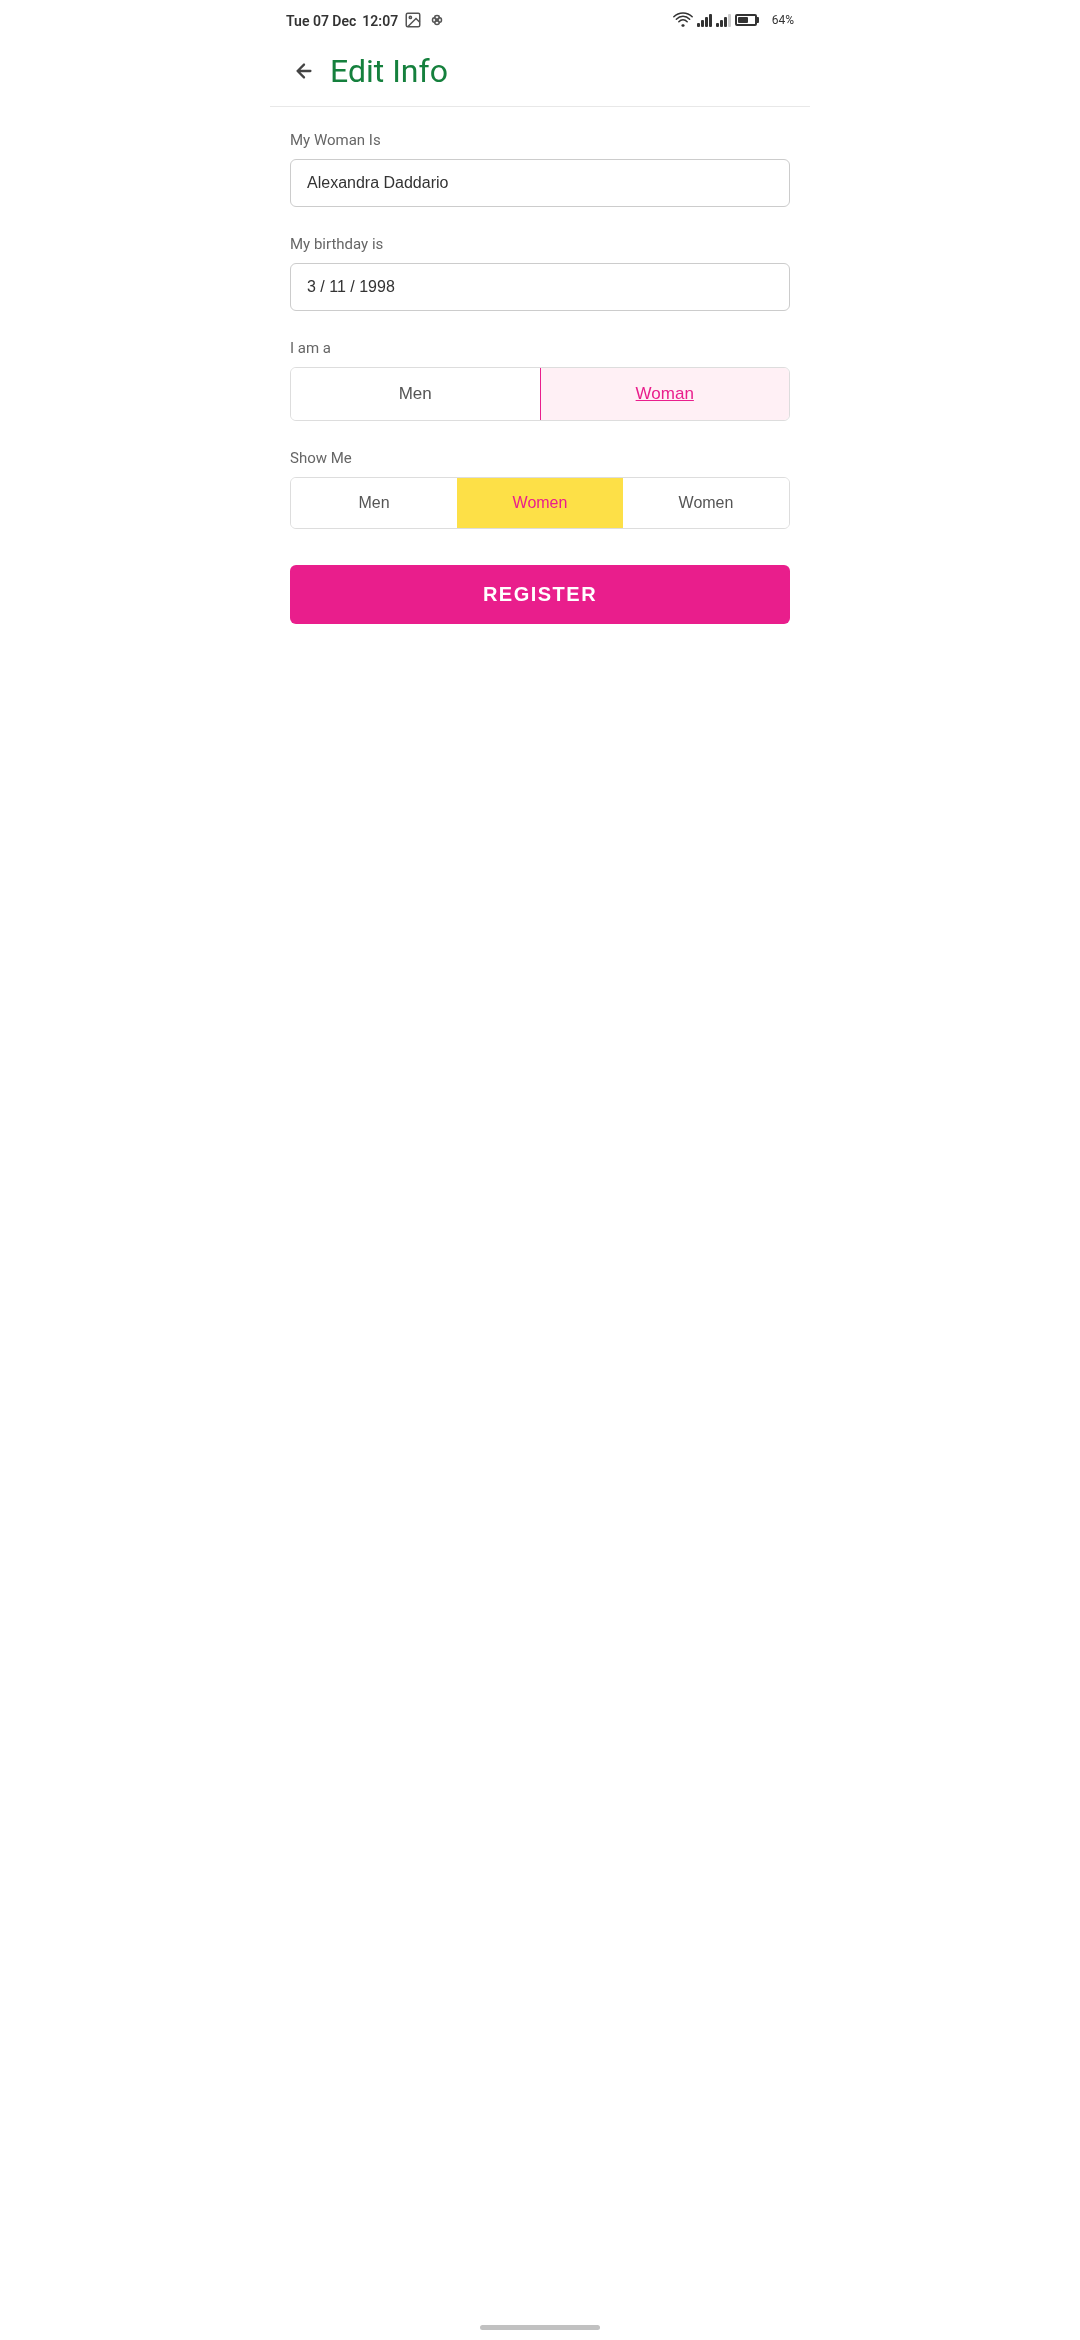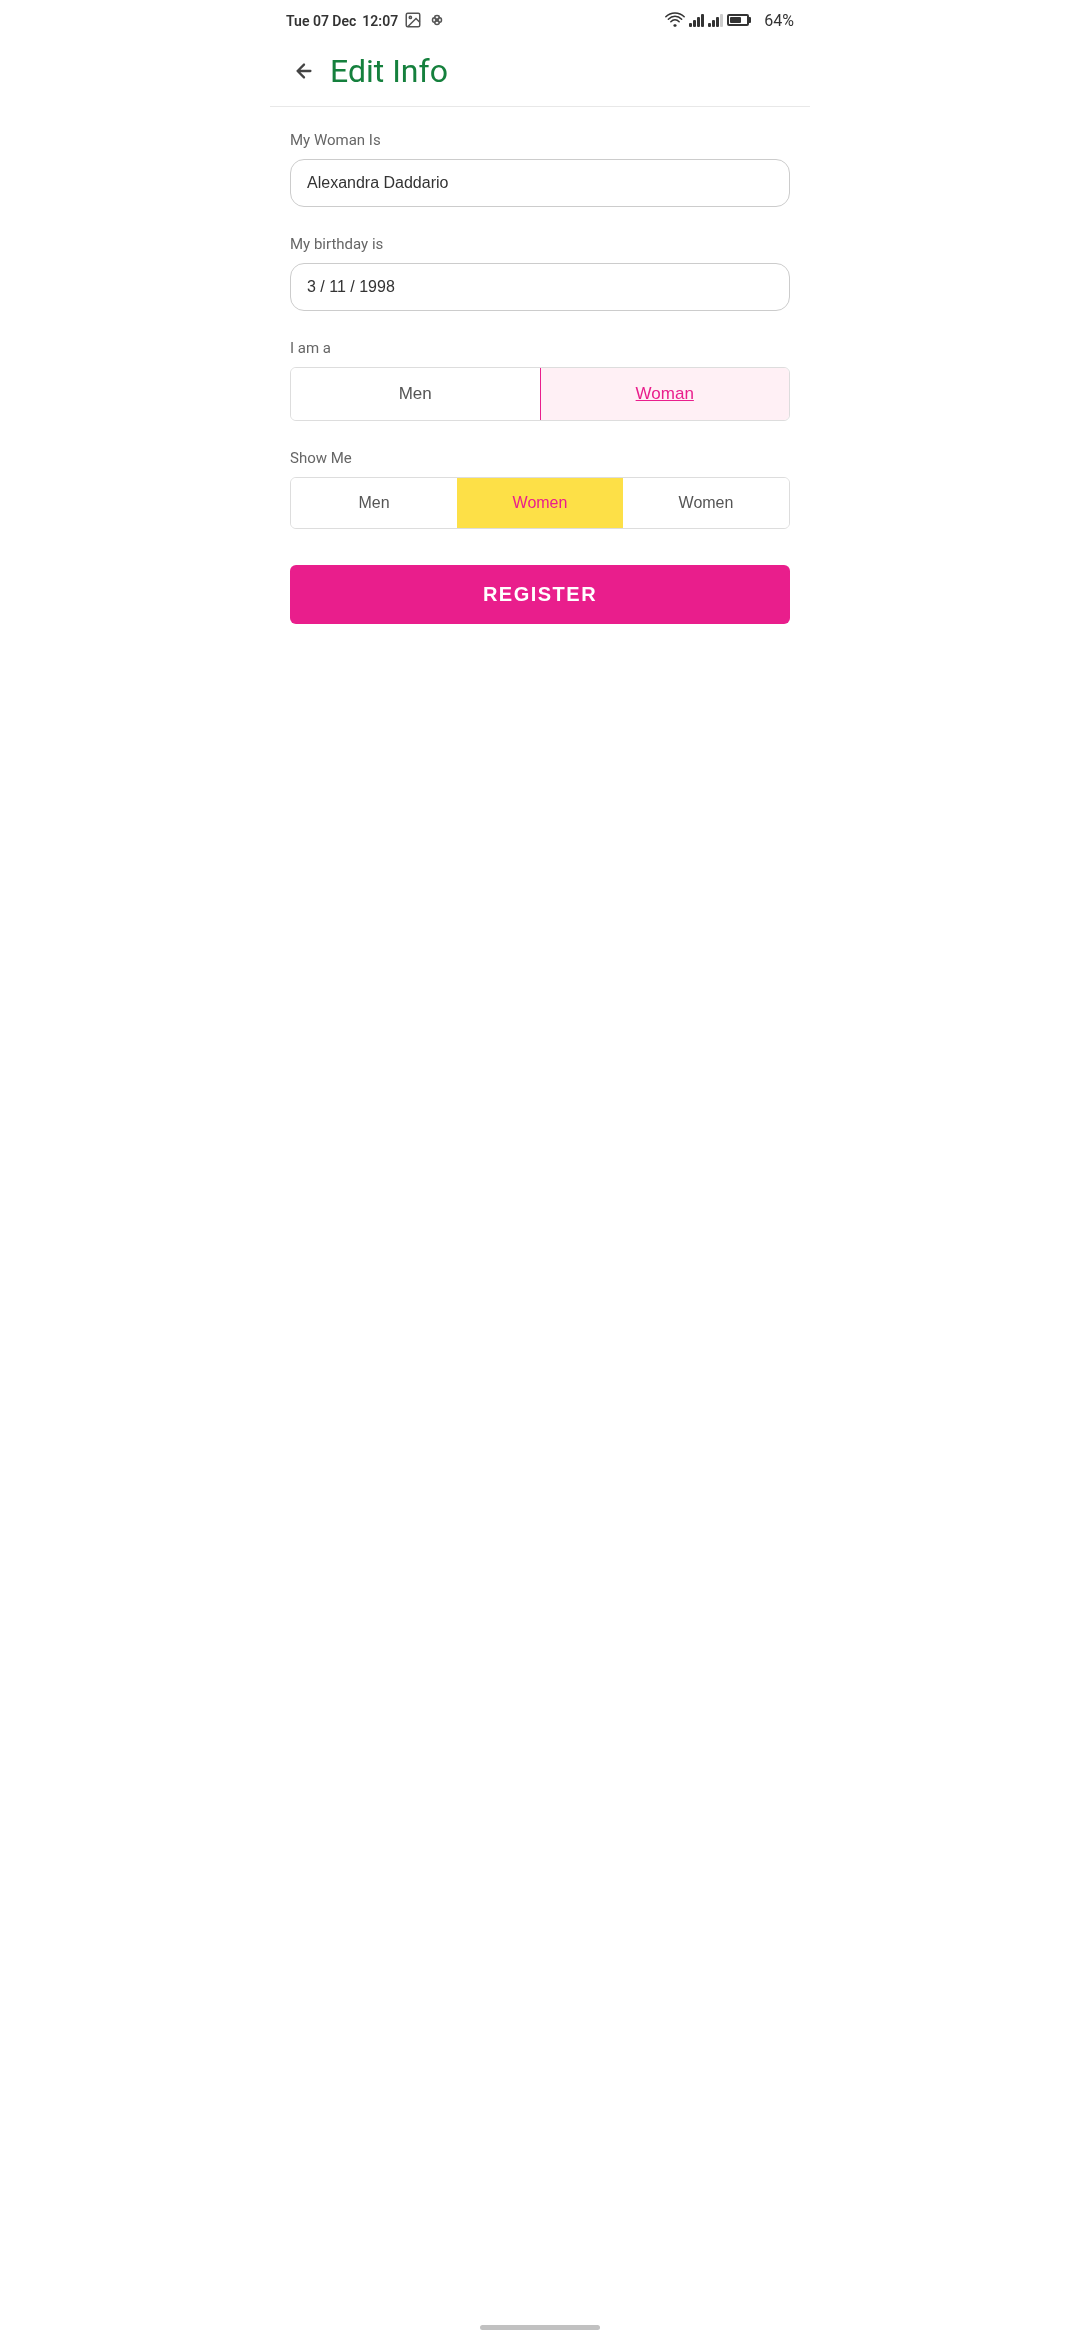--- a/index.html
+++ b/index.html
@@ -57,21 +57,21 @@
     .bar {
       background: #333;
       width: 3px;
       border-radius: 1px;
     }
 
     .battery-container {
       display: flex;
       align-items: center;
       gap: 15px;
-      font-size: 16px;
+      font-size: 12px;
       color: #333;
     }
 
     .battery-icon {
       width: 22px;
       height: 12px;
       border: 2px solid #333;
       border-radius: 2px;
       position: relative;
       display: flex;
@@ -142,21 +142,21 @@
     .field-label {
       font-size: 15px;
       color: #666;
       margin-bottom: 10px;
       font-weight: 400;
     }
 
     .text-input {
       width: 100%;
       border: 1.5px solid #ccc;
-      border-radius: 14px;
+      border-radius: 6px;
       padding: 14px 16px;
       font-size: 16px;
       color: #333;
       background: #fff;
       outline: none;
     }
 
     .gender-toggle {
       display: flex;
       border: 1.5px solid #ddd;

